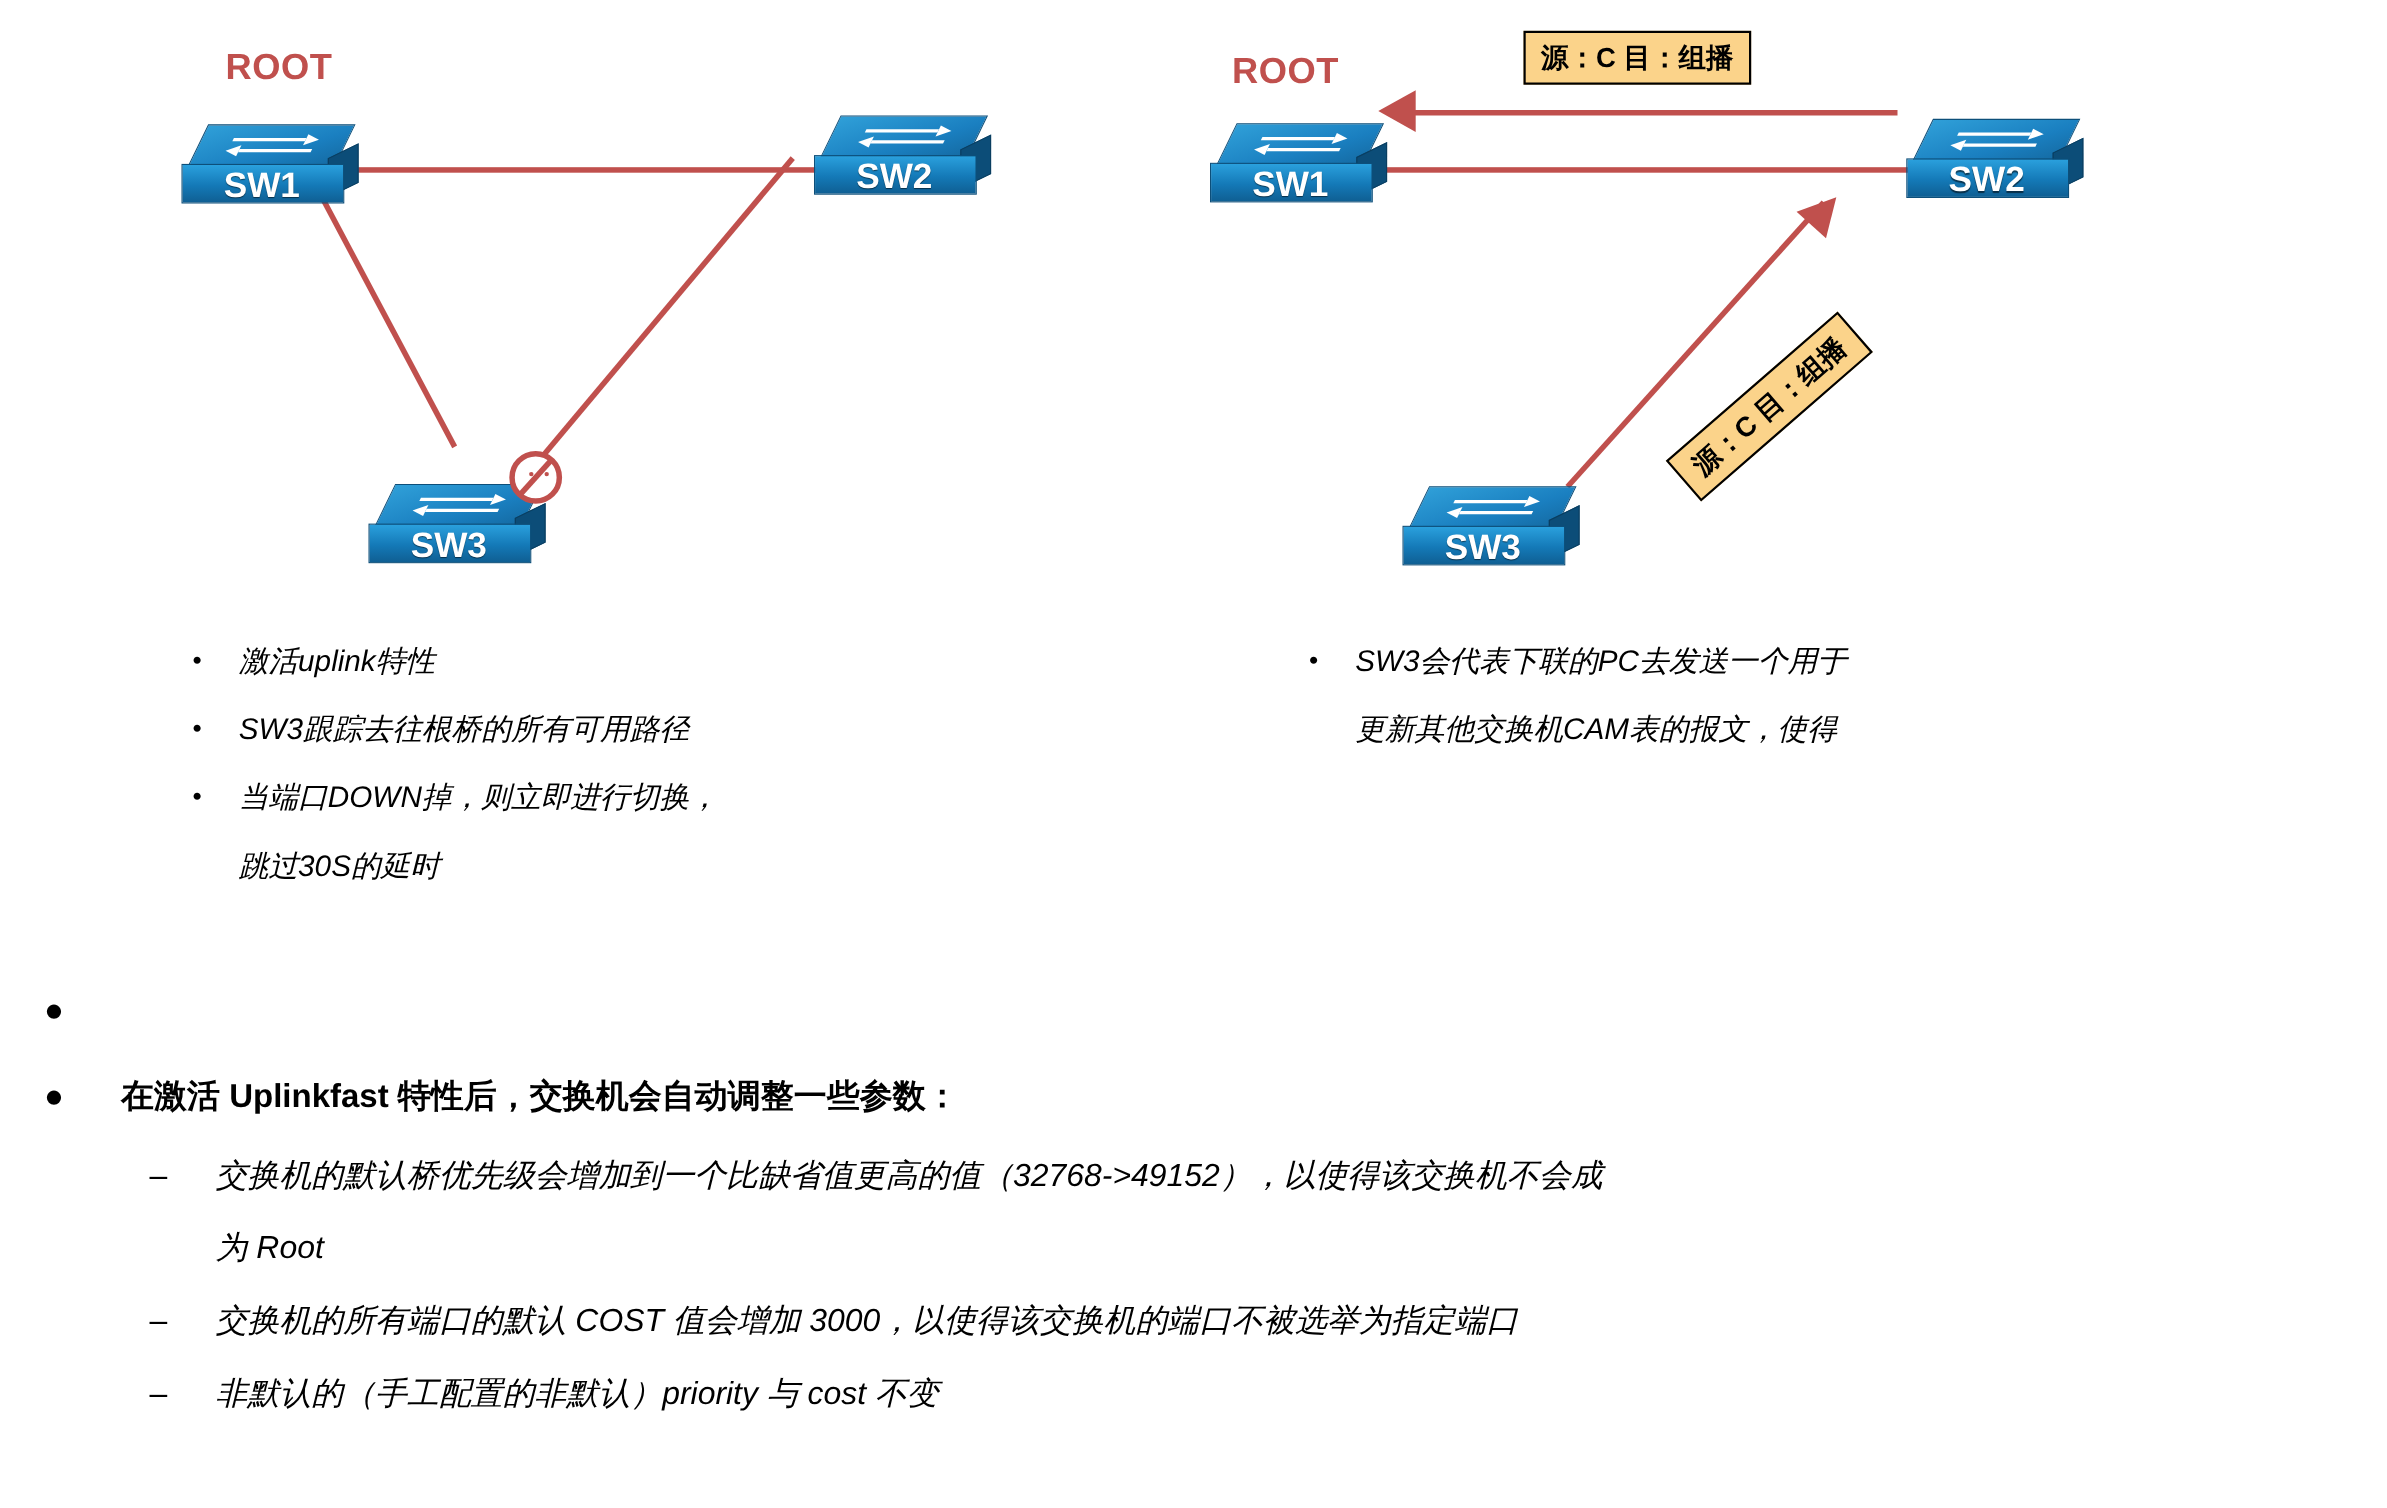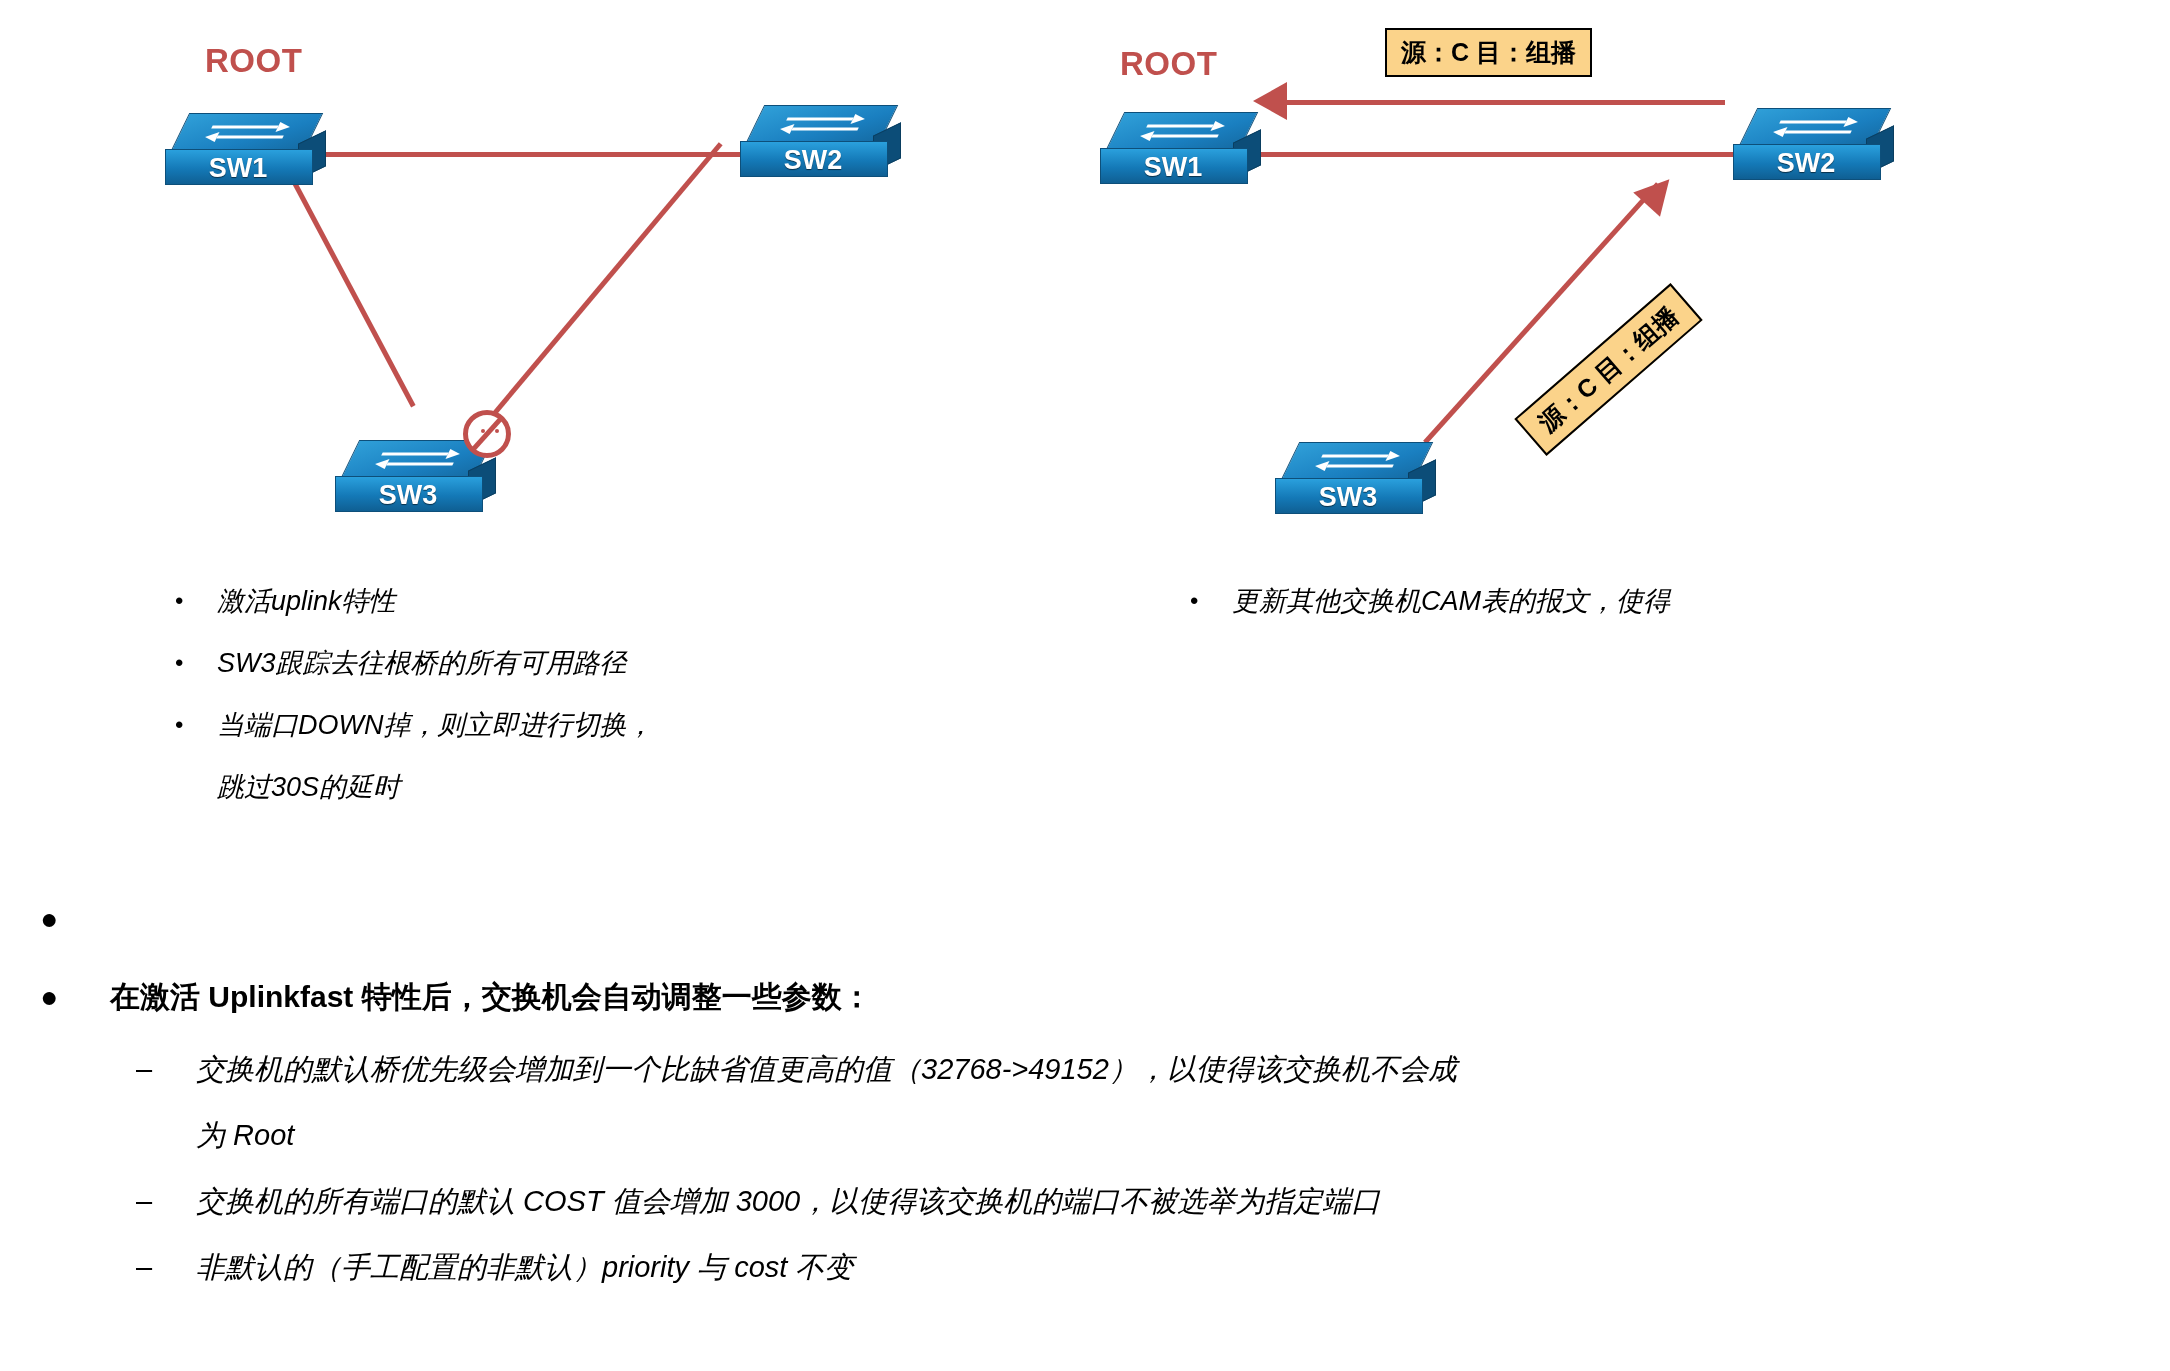--- a/index.html
+++ b/index.html
@@ -80,21 +80,21 @@
     width: 96px; height: 28px;
     transform: skewX(-26deg);
   }
   .sw-name {
     position: absolute;
     left: 0; top: 40px;
     width: 146px;
     text-align: center;
     color: #ffffff;
     font-weight: bold;
-    font-size: 27px;
+    font-size: 32px;
     line-height: 30px;
     text-shadow: 0 1px 1px rgba(0,0,0,0.55);
     font-family: "Liberation Sans", sans-serif;
   }
 
   
   .link {
     position: absolute;
     background: #c0504d;
     height: 5px;
@@ -393,20 +393,21 @@
     </div>
 
     <div class="frame-label" style="left:300px; top:28px;">源：C 目：组播</div>
 
     <div class="frame-label rot" style="left:420px; top:345px;">源：C 目：组播</div>
 
     <div class="notes" style="left:105px; top:570px; width:900px;">
       <div class="row">
         <div class="dot">•</div>
         <div class="txt">
+          <span>SW3会代表下联的PC去发送一个用于</span>
           <span class="l2">更新其他交换机CAM表的报文，使得</span>
         </div>
       </div>
     </div>
   </div>
 
   <div class="main-list">
 
     <div class="lvl1">
       <div class="bullet">●</div>

